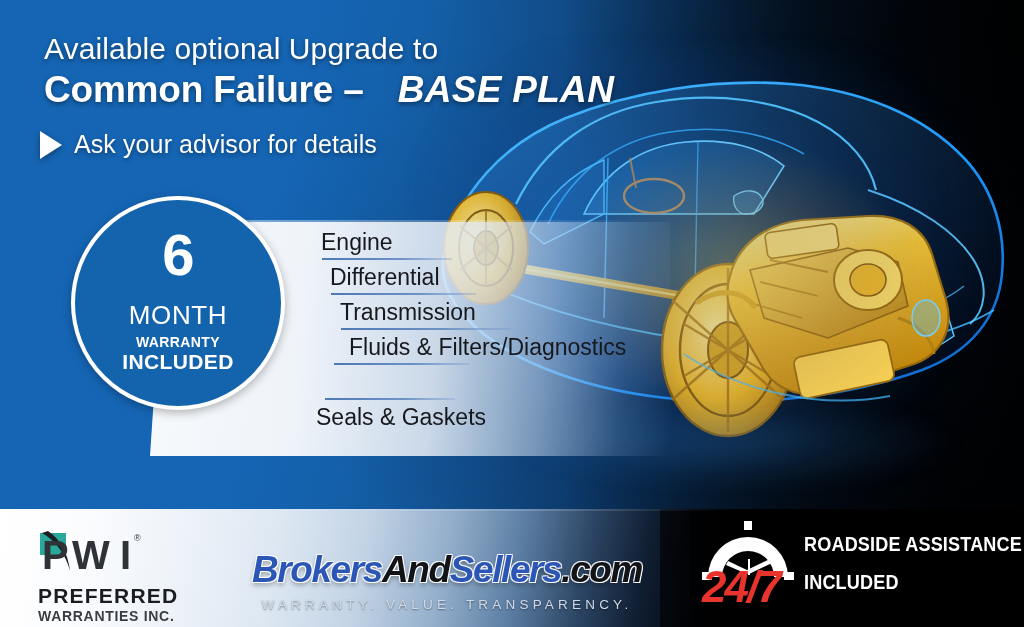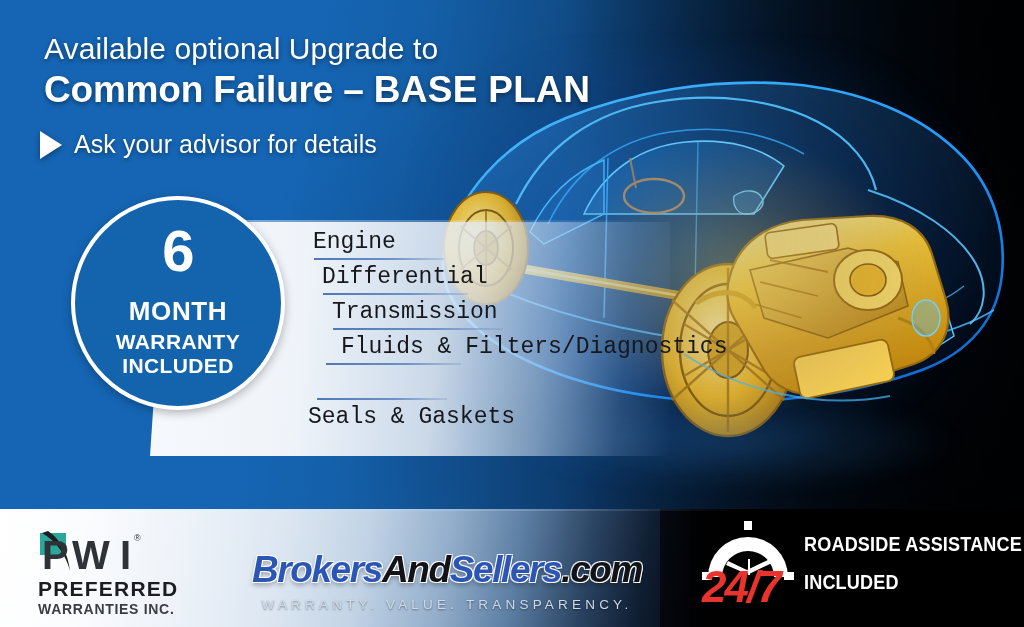--- a/index.html
+++ b/index.html
@@ -90,22 +90,24 @@
   }
   .hl-line2 {
     font-size: 37px;
     font-weight: bold;
     letter-spacing: -0.2px;
     line-height: 1.12;
     margin-top: 4px;
     white-space: nowrap;
   }
   .hl-em {
+    font-style: italic;
     font-weight: bold;
     letter-spacing: 0.3px;
+    margin-left: 24px;
   }
   .cta {
     position: absolute;
     left: 40px; top: 130px;
     display: flex;
     align-items: center;
     gap: 12px;
   }
   .cta-tri {
     width: 0; height: 0;
@@ -139,23 +141,22 @@
   }
   .panel-top-line {
     position: absolute;
     left: 150px; top: 220px;
     width: 500px; height: 2px;
     background: linear-gradient(90deg, rgba(255,255,255,0.55), rgba(255,255,255,0));
   }
 
   .cov-list {
     position: absolute;
-    left: 300px; top: 228px;
+    left: 308px; top: 228px;
     width: 360px;
-    font-family: Liberation Mono, monospace;
   }
   .cov-item {
     position: relative;
     height: 35px;
   }
   .cov-label {
     position: absolute;
     top: 0;
     font-size: 23px;
     color: #16181c;
@@ -199,33 +200,33 @@
   }
   .badge-num {
     font-size: 58px;
     font-weight: bold;
     line-height: 0.92;
     letter-spacing: -1px;
     margin-top: -4px;
   }
   .badge-month {
     font-size: 26px;
-    font-weight: bold;
+    font-weight: normal;
     letter-spacing: 0.6px;
     line-height: 1.12;
     margin-top: 20px;
   }
   .badge-mile {
     font-size: 27px;
     font-weight: bold;
     letter-spacing: 0.2px;
     line-height: 1.12;
   }
   .badge-warranty {
-    font-size: 21px;
+    font-size: 14px;
     font-weight: bold;
     letter-spacing: 0.4px;
     line-height: 1.15;
     margin-top: 4px;
   }
   .badge-included {
     font-size: 21px;
     font-weight: bold;
     letter-spacing: 0.4px;
     line-height: 1.15;
@@ -270,21 +271,21 @@
     position: relative;
     height: 48px;
   }
   .pwi-mark svg { display: block; }
   .pwi-sub1 {
     font-size: 21px;
     font-weight: bold;
     color: #1b1d20;
     letter-spacing: 1.2px;
     line-height: 1.1;
-    margin-top: 2px;
+    margin-top: 9px;
   }
   .pwi-sub2 {
     font-size: 14px;
     font-weight: bold;
     color: #3a3d42;
     letter-spacing: 0.7px;
     line-height: 1.1;
     margin-top: 2px;
   }
 

